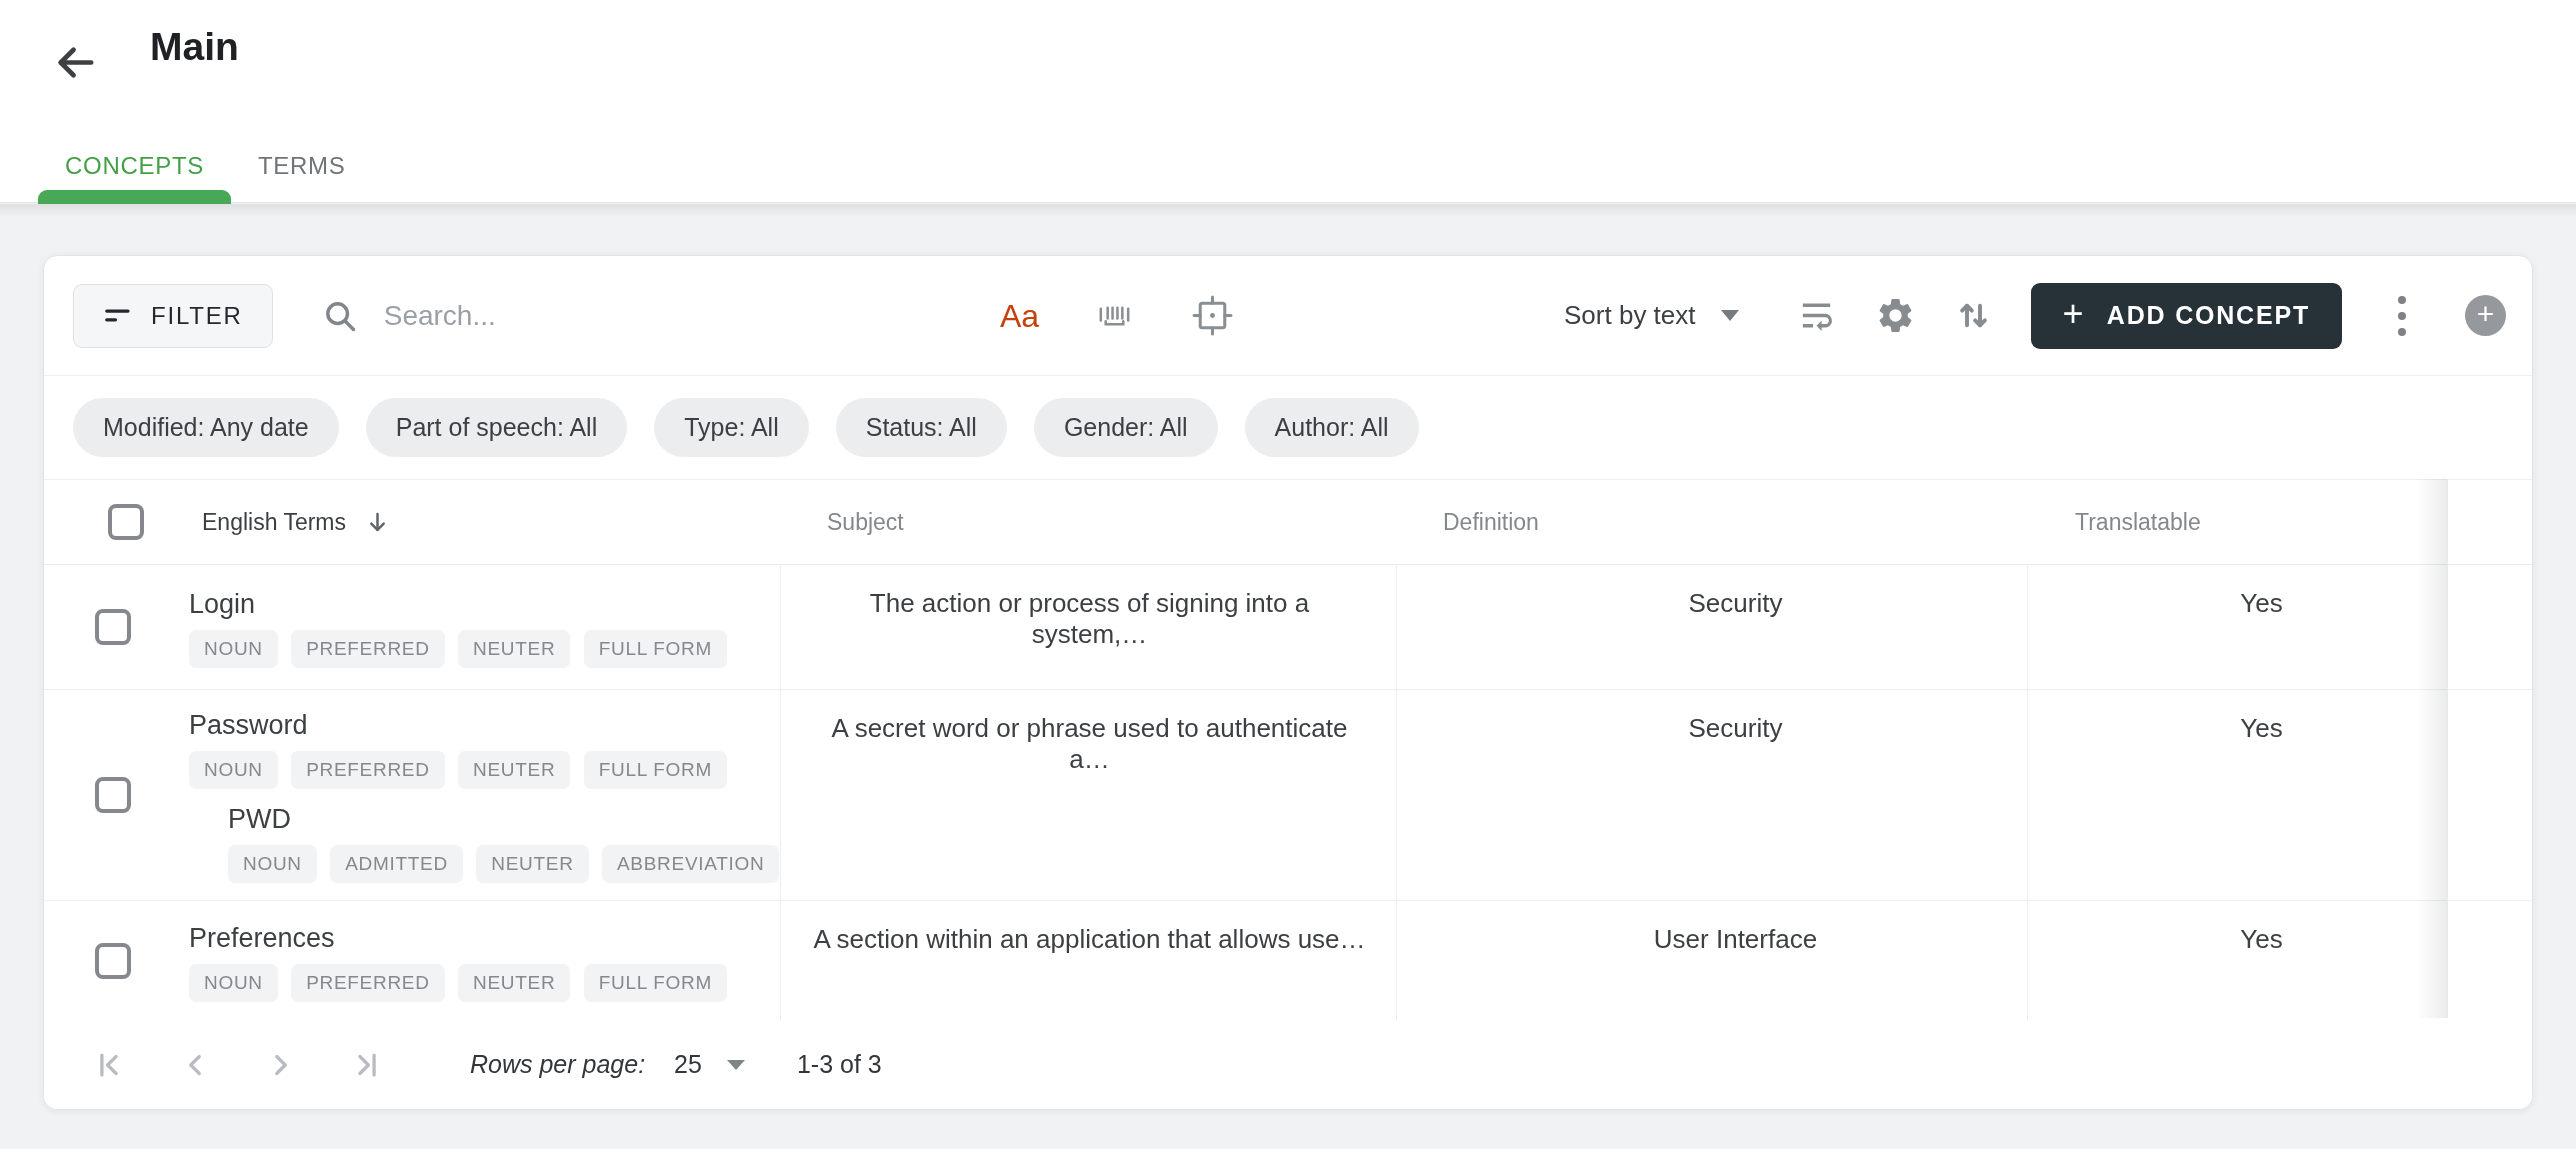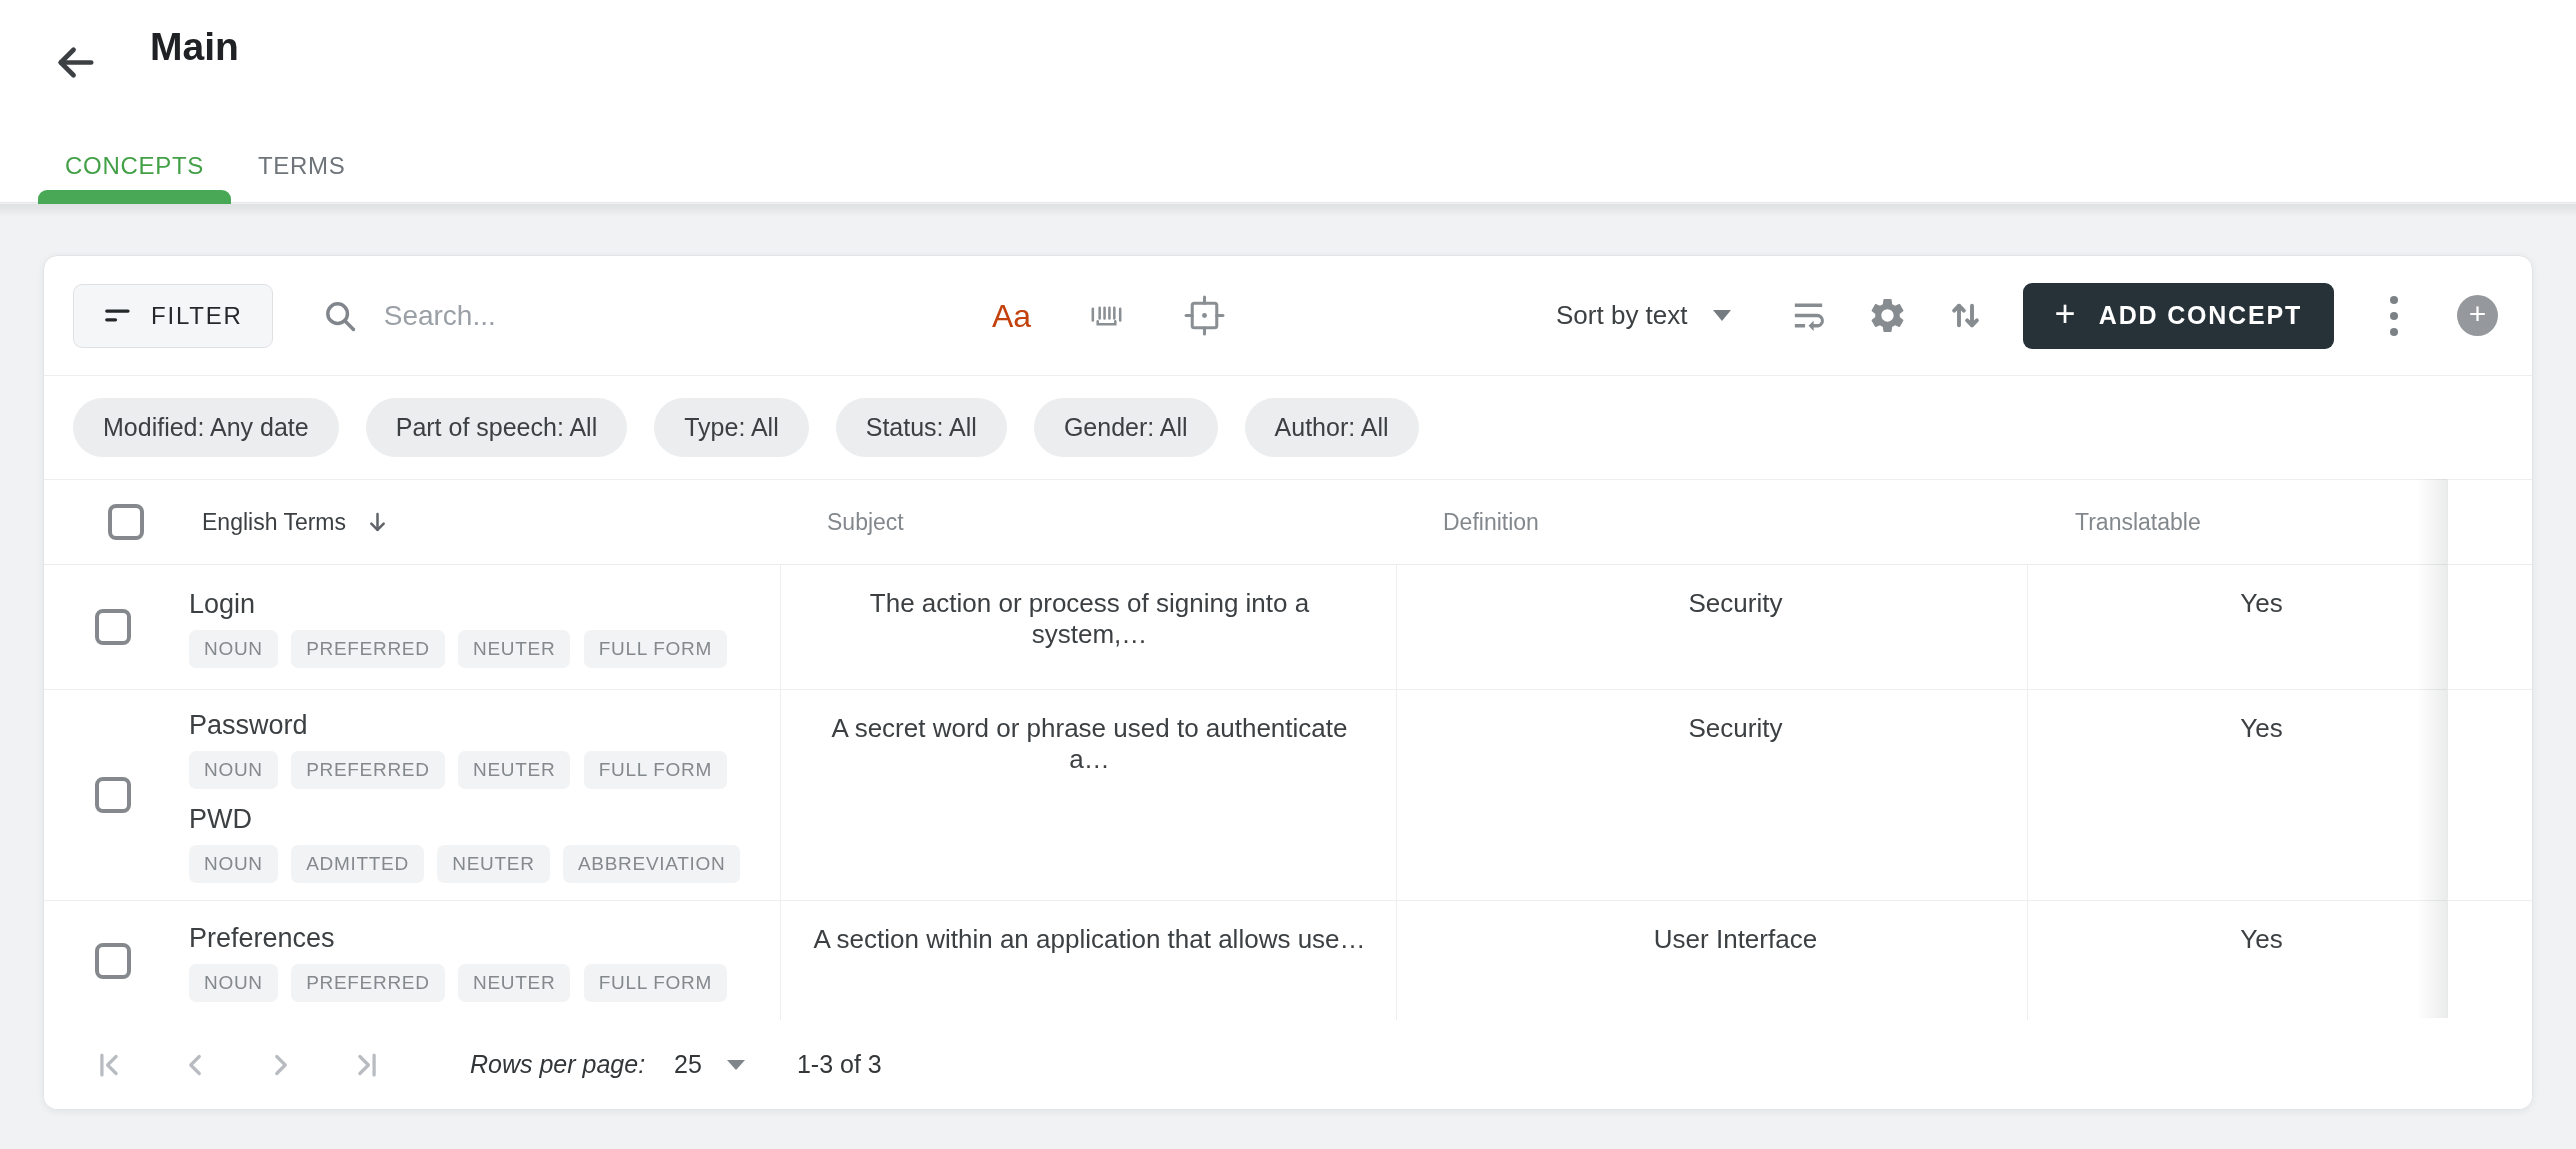--- a/index.html
+++ b/index.html
@@ -17,21 +17,21 @@
   .tab.active{color:#43A047;}
   .tab.active::after{content:"";position:absolute;left:0;right:0;bottom:-1.8px;height:13.4px;background:#48A855;border-radius:9px 9px 0 0;}
   .tab.inactive{color:#6e7479;}
 
   
   .card{position:absolute;left:43px;top:255px;width:2490px;height:855px;background:#fff;
         border:0.9px solid #e2e4e7;border-radius:14.3px;box-shadow:0 1.8px 7.2px rgba(60,64,67,.07);
         box-sizing:border-box;overflow:hidden;}
 
   
-  .toolbar{display:flex;align-items:center;height:120px;padding:0 34px 0 29px;border-bottom:1.8px solid #edeef0;box-sizing:border-box;}
+  .toolbar{display:flex;align-items:center;height:120px;padding:0 26px 0 29px;border-bottom:1.8px solid #edeef0;box-sizing:border-box;}
   .filter-btn{display:flex;align-items:center;gap:18px;height:64px;padding:0 29px;background:#f5f6f7;
         border:1.8px solid #dee1e4;border-radius:9px;font-size:24px;font-weight:500;letter-spacing:1.8px;color:#25282b;cursor:pointer;box-sizing:border-box;}
   .search{display:flex;align-items:center;gap:23px;flex:1;margin-left:48px;min-width:0;}
   .search input{border:none;outline:none;flex:1;font-size:28px;color:#3c4043;font-family:inherit;background:transparent;min-width:0;}
   .search input::placeholder{color:#9aa0a6;}
   .search-opts{display:flex;align-items:center;gap:54px;color:#8a8f94;}
   .opt-aa{font-size:32px;font-weight:500;color:#c2410c;cursor:pointer;line-height:1;}
   .iconbtn{display:flex;align-items:center;justify-content:center;cursor:pointer;color:#8a8f94;}
   .sort{display:flex;align-items:center;gap:25px;margin-left:329px;font-size:26px;color:#3c4043;cursor:pointer;white-space:nowrap;}
   .caret{width:0;height:0;border-left:9.8px solid transparent;border-right:9.8px solid transparent;border-top:11.6px solid #757c81;}
@@ -60,21 +60,21 @@
   .th-transl{width:420px;padding-left:48px;}
 
   .tr{display:flex;border-bottom:1.8px solid #edeef0;box-sizing:border-box;position:relative;}
   .row-1{height:125px;} .row-2{height:211px;} .row-3{height:121px;}
   .cell-terms{width:736px;display:flex;align-items:center;padding-left:51px;box-sizing:border-box;}
   .terms-stack{margin-left:58px;padding-top:0;}
   .term-name{font-size:27px;color:#3c4043;line-height:36px;}
   .badges{display:flex;gap:13.4px;margin-top:8px;}
   .badge{height:38px;padding:0 15px;background:#f2f3f4;border-radius:7.2px;color:#84898e;font-size:19px;letter-spacing:0.7px;
          display:flex;align-items:center;white-space:nowrap;}
-  .term-group + .term-group{margin-top:12.5px;}
+  .term-group + .term-group{margin-top:12.5px;margin-left:39px;}
   .cell{border-left:1.8px solid #edeef0;box-sizing:border-box;font-size:26px;color:#3c4043;padding-top:23px;text-align:center;}
   .cell-def{width:616px;padding-left:32px;padding-right:30px;}
   .cell-subj{width:631px;padding-left:47px;}
   .cell-transl{width:420px;padding-left:48px;}
 
   
   .pin-divider{position:absolute;top:223px;bottom:91px;right:84px;width:30px;pointer-events:none;
         border-right:1.8px solid #e7e9eb;background:linear-gradient(to right,rgba(60,64,67,0),rgba(60,64,67,.10));z-index:1;}
 
   

